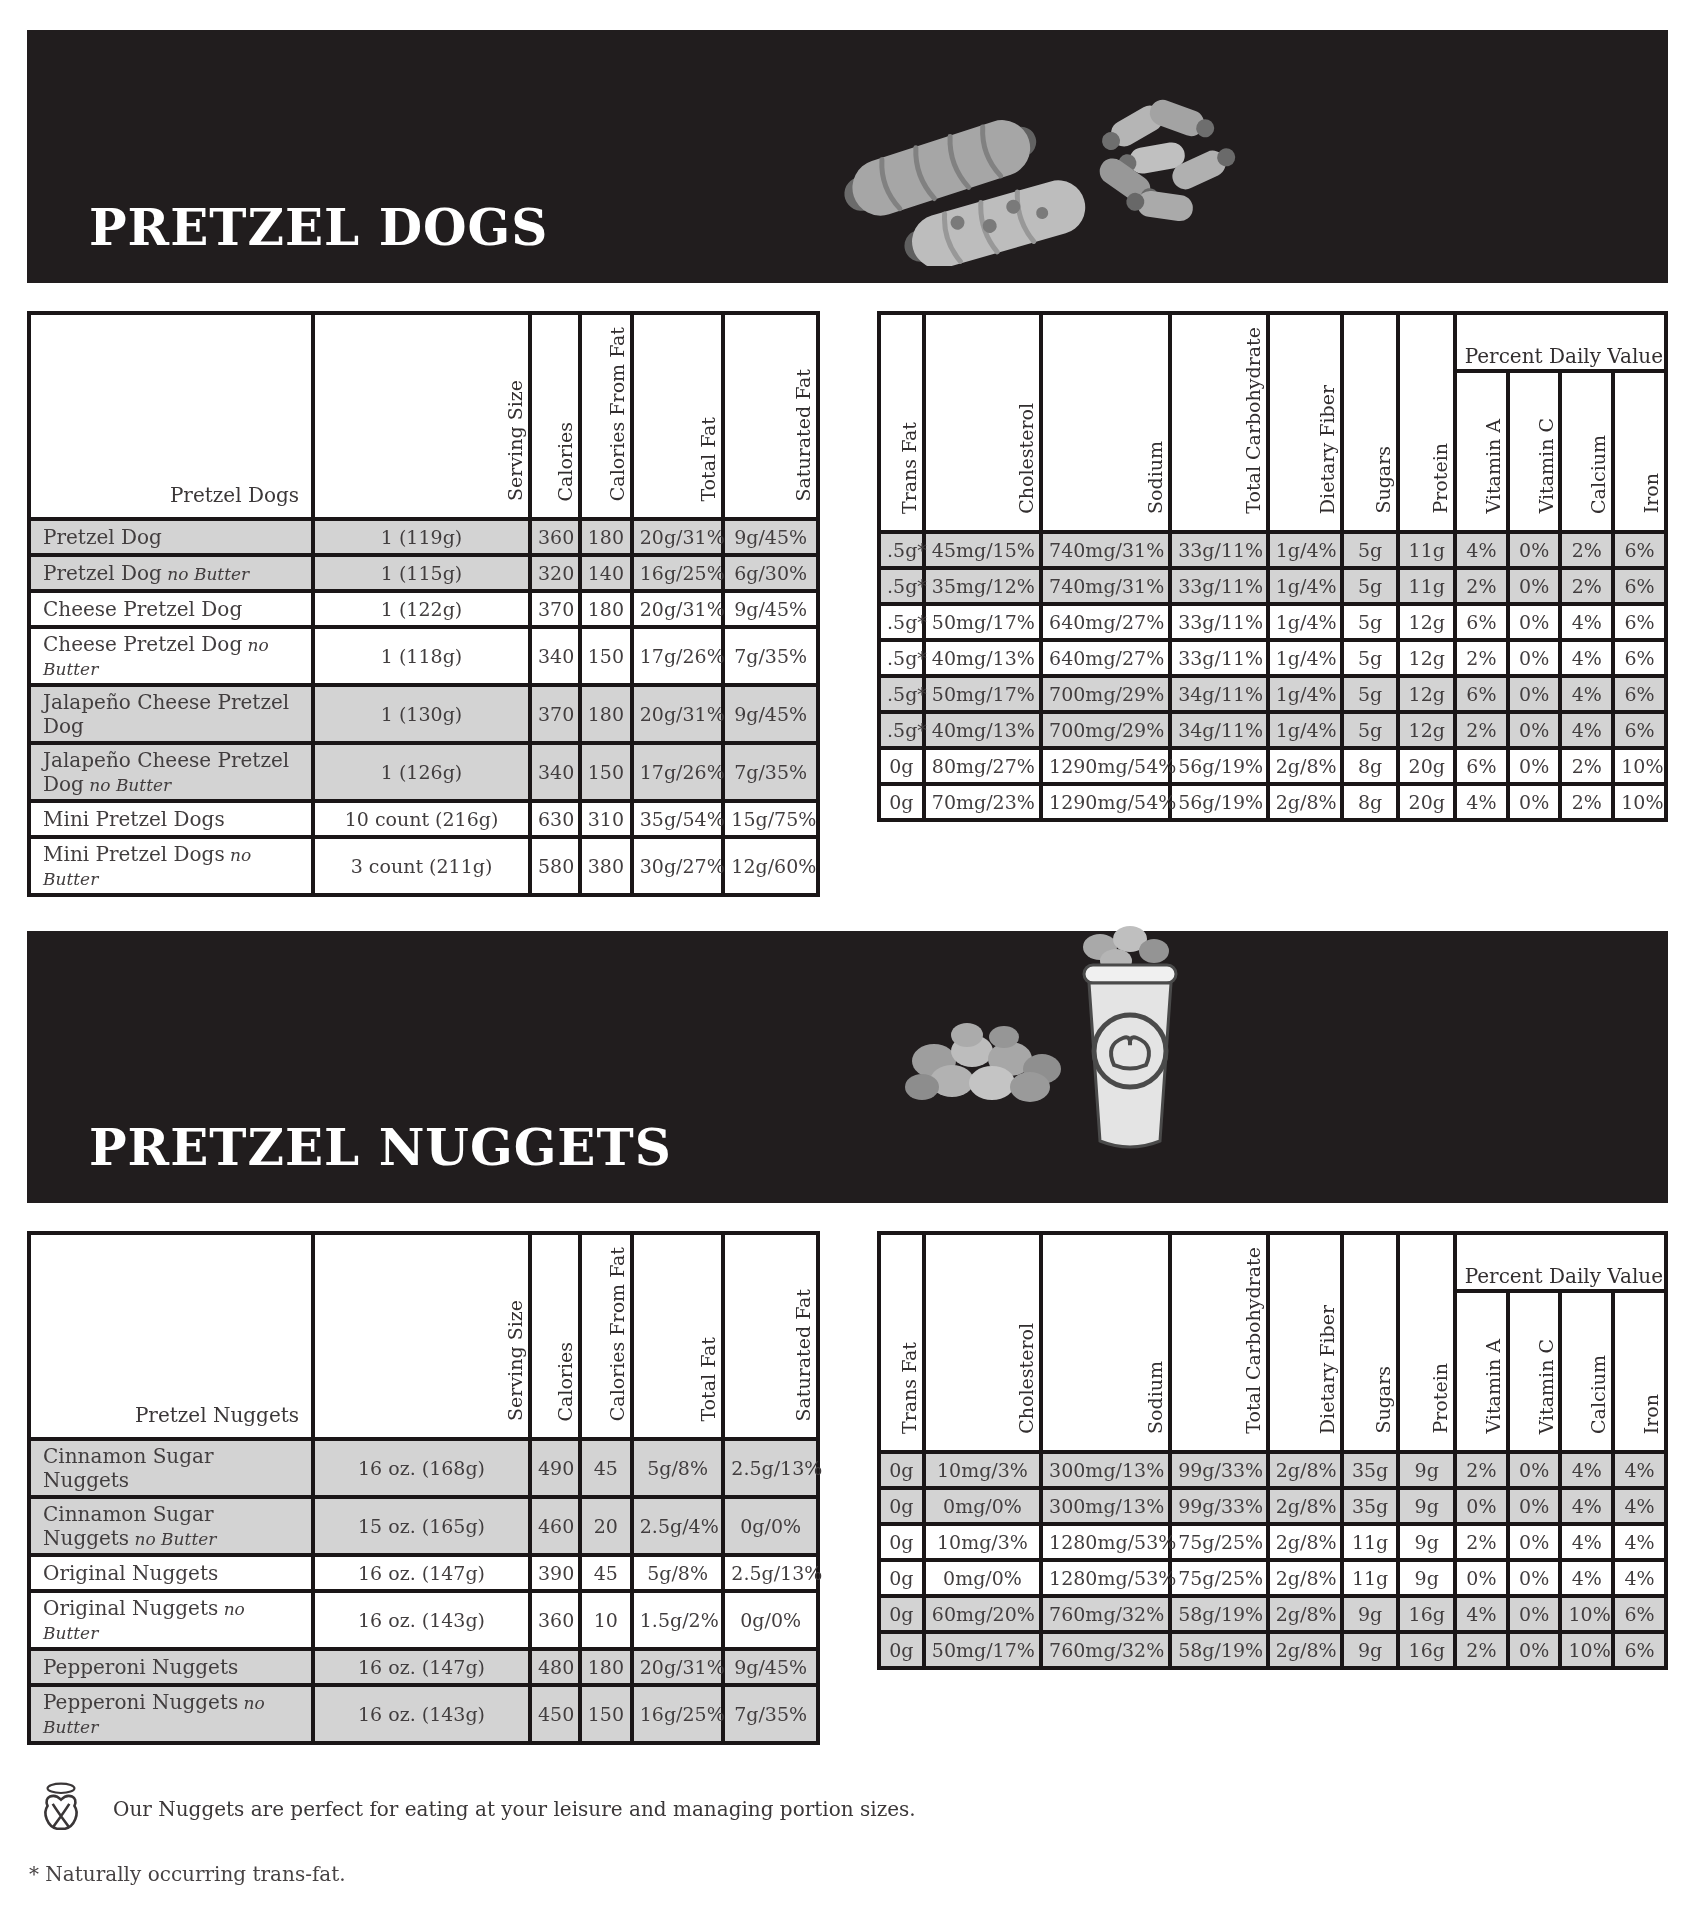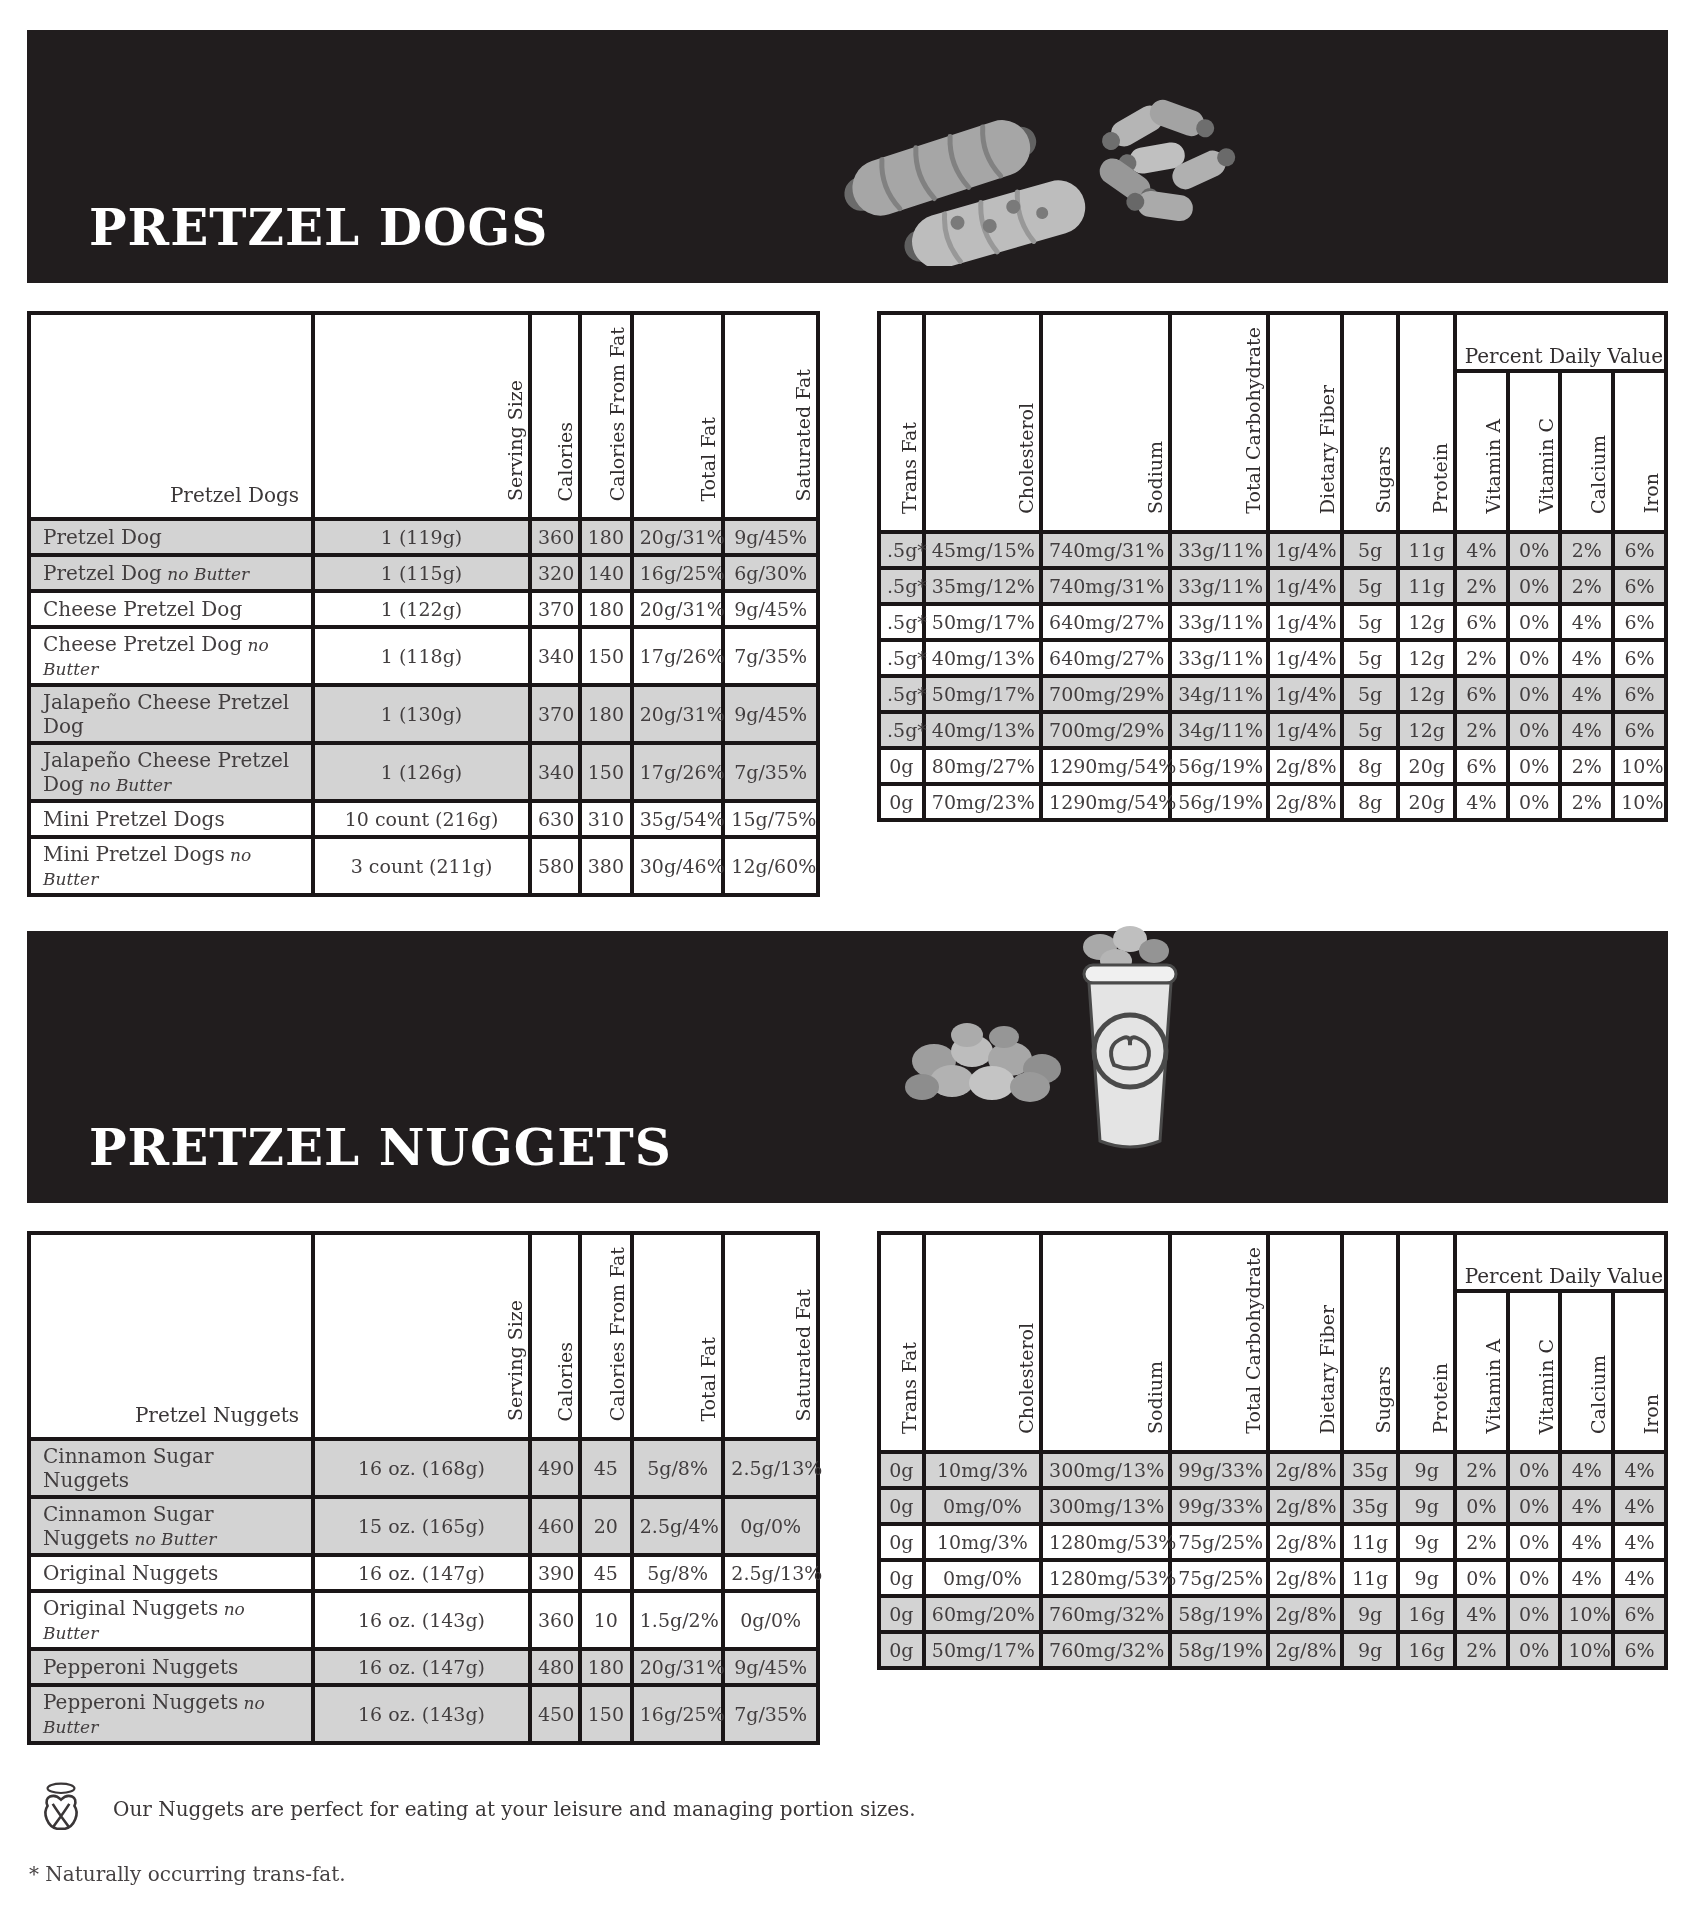--- a/index.html
+++ b/index.html
@@ -173,21 +173,21 @@
               <td class="val">630</td>
               <td class="val">310</td>
               <td class="val">35g/54%</td>
               <td class="val">15g/75%</td>
             </tr>
             <tr class="data-row">
               <td class="name">Mini Pretzel Dogs<i> no Butter</i></td>
               <td class="val">3 count (211g)</td>
               <td class="val">580</td>
               <td class="val">380</td>
-              <td class="val">30g/46%</td>
+              <td class="val">30g/27%</td>
               <td class="val">12g/60%</td>
             </tr>
           </tbody>
         </table>
       <table class="nutri t-right">
           <colgroup>
             <col style="width: 5.7%;">
             <col style="width: 14.9%;">
             <col style="width: 16.4%;">
             <col style="width: 12.4%;">

